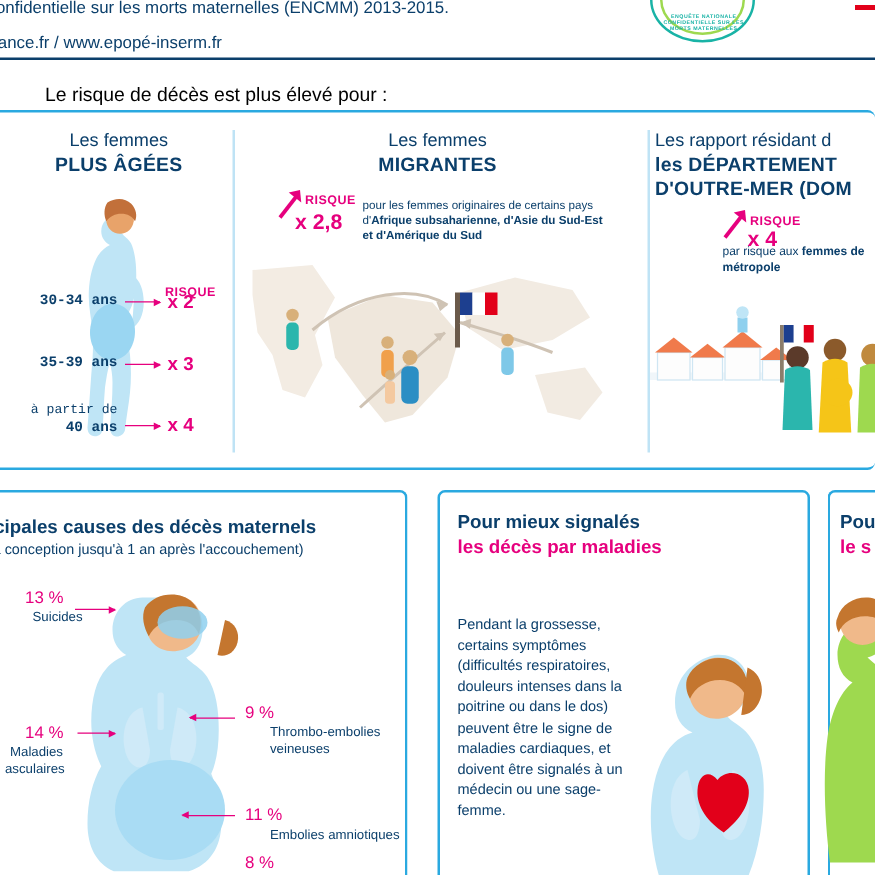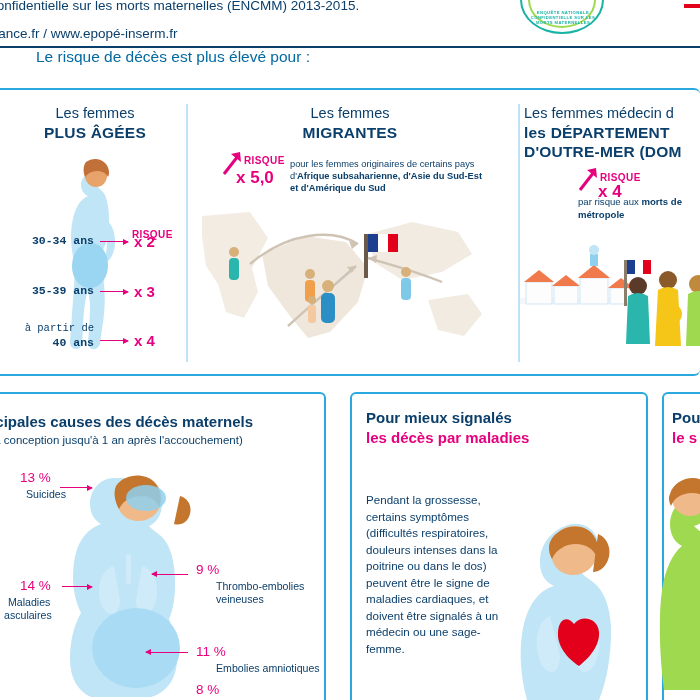--- a/index.html
+++ b/index.html
@@ -18,21 +18,21 @@
   .top-line2{position:absolute;left:-10px;top:26px;font-size:13.5px;color:#0b3f6b;white-space:nowrap;}
   .logo-circle{position:absolute;left:520px;top:-34px;width:86px;height:70px;}
   .logo-circle .ring{position:absolute;left:0;top:0;width:84px;height:68px;border:2px solid #19b3a6;border-radius:50%;box-sizing:border-box;}
   .logo-circle .ring2{position:absolute;left:8px;top:6px;width:68px;height:56px;border:2px solid #9ed94f;border-radius:50%;box-sizing:border-box;}
   .logo-text{position:absolute;left:10px;top:44px;width:66px;text-align:center;font-size:4.2px;letter-spacing:.4px;color:#19b3a6;font-weight:bold;}
   .red-bar{position:absolute;right:0;top:4px;width:16px;height:4px;background:#e2001a;}
 
   .hr-blue{position:absolute;left:-12px;top:46px;width:712px;height:2px;background:#0b3f6b;}
 
   
-  .sec-title{position:absolute;left:36px;top:48px;font-size:15.5px;color:#0369a1;}
+  .sec-title{position:absolute;left:36px;top:68px;font-size:15.5px;color:#000000;}
 
   
   .panel{position:absolute;border:2px solid #2aa9e0;border-radius:6px;box-sizing:border-box;}
   #panel-top{left:-18px;top:88px;width:718px;height:288px;border-left:none;border-right:none;}
 
   
   .sep{position:absolute;top:104px;width:1.5px;height:258px;background:#bfe3f5;}
 
   
   .col-head{position:absolute;text-align:center;font-size:14.5px;color:#0b3f6b;line-height:19px;}
@@ -121,21 +121,21 @@
   <div class="col-head" style="left:200px;top:104px;width:300px;">
     <span>Les femmes</span>
     <b>MIGRANTES</b>
   </div>
 
   <svg style="position:absolute;left:222px;top:150px;width:20px;height:26px;" viewBox="0 0 20 26">
     <path d="M2 24 L16 6" stroke="#e6007e" stroke-width="3" fill="none"></path>
     <path d="M18 2 L19 12 L9 4 Z" fill="#e6007e"></path>
   </svg>
   <div class="risk-word" style="left:244px;top:155px;">RISQUE</div>
-  <div class="risk-x" style="left:236px;top:168px;font-size:17px;">x 5,0</div>
+  <div class="risk-x" style="left:236px;top:168px;font-size:17px;">x 2,8</div>
 
   <div class="note2">
     <span>pour les femmes originaires de certains</span>
     <span>pays d'</span><b>Afrique subsaharienne,</b>
     <b>d'Asie du Sud-Est et d'Amérique</b>
     <b>du Sud</b>
   </div>
 
   <svg style="position:absolute;left:192px;top:208px;width:310px;height:160px;" viewBox="0 0 310 160">
     <path d="M10 8 l48 -4 l18 26 l-16 30 l6 24 l-14 26 l-18 -6 l-8 -28 l-12 -18 l-4 -30 z" fill="#f3ece3"></path>
@@ -163,34 +163,34 @@
       <circle cx="136" cy="78" r="6"></circle>
         <rect x="129" y="85" width="14" height="30" rx="5" fill="#2b8ec4"></rect>
       <circle cx="120" cy="92" r="4"></circle>
         <rect x="116" y="97" width="8" height="18" rx="3" fill="#f4c9a0"></rect>
       <circle cx="214" cy="64" r="5"></circle>
         <rect x="209" y="70" width="10" height="22" rx="4" fill="#7ec8e8"></rect>
     </g>
   </svg>
 
   <div class="col-head" style="left:524px;top:104px;width:200px;text-align:left;">
-    <span>Les femmes médecin d</span>
+    <span>Les rapport résidant d</span>
     <b>les DÉPARTEMENT</b>
     <b>D'OUTRE-MER (DOM</b>
   </div>
 
   <svg style="position:absolute;left:578px;top:166px;width:20px;height:26px;" viewBox="0 0 20 26">
     <path d="M2 24 L16 6" stroke="#e6007e" stroke-width="3" fill="none"></path>
     <path d="M18 2 L19 12 L9 4 Z" fill="#e6007e"></path>
   </svg>
   <div class="risk-word" style="left:600px;top:172px;">RISQUE</div>
   <div class="risk-x" style="left:598px;top:182px;font-size:17px;">x 4</div>
 
   <div class="note3">
-    <span>par risque aux </span><b>morts</b>
+    <span>par risque aux </span><b>femmes</b>
     <b>de métropole</b>
   </div>
 
   <svg style="position:absolute;left:520px;top:240px;width:200px;height:130px;" viewBox="0 0 200 130">
     <rect x="0" y="58" width="120" height="6" fill="#f0f6fa"></rect>
     <g>
       <rect x="6" y="42" width="26" height="22" fill="#fdfdfd" stroke="#cfe6f3"></rect>
       <path d="M4 42 l15 -12 l15 12 z" fill="#f07a4b"></path>
       <rect x="34" y="46" width="24" height="18" fill="#fdfdfd" stroke="#cfe6f3"></rect>
       <path d="M32 46 l14 -11 l14 11 z" fill="#f07a4b"></path>

